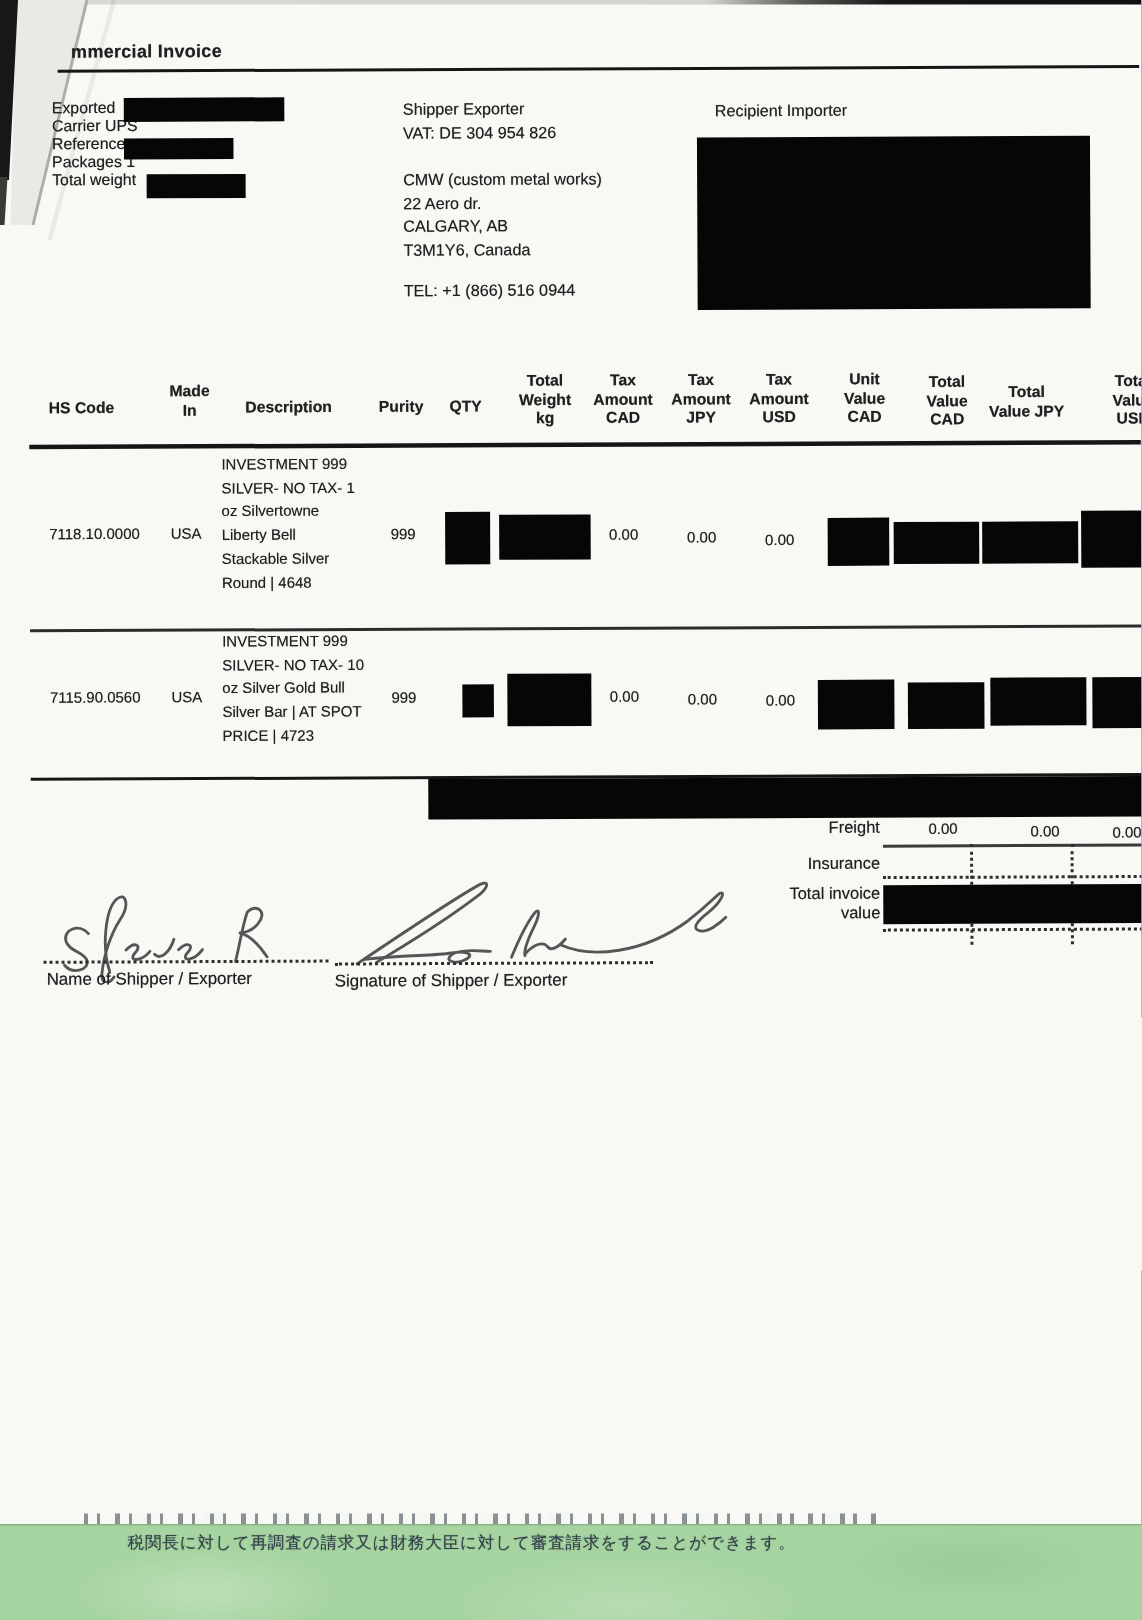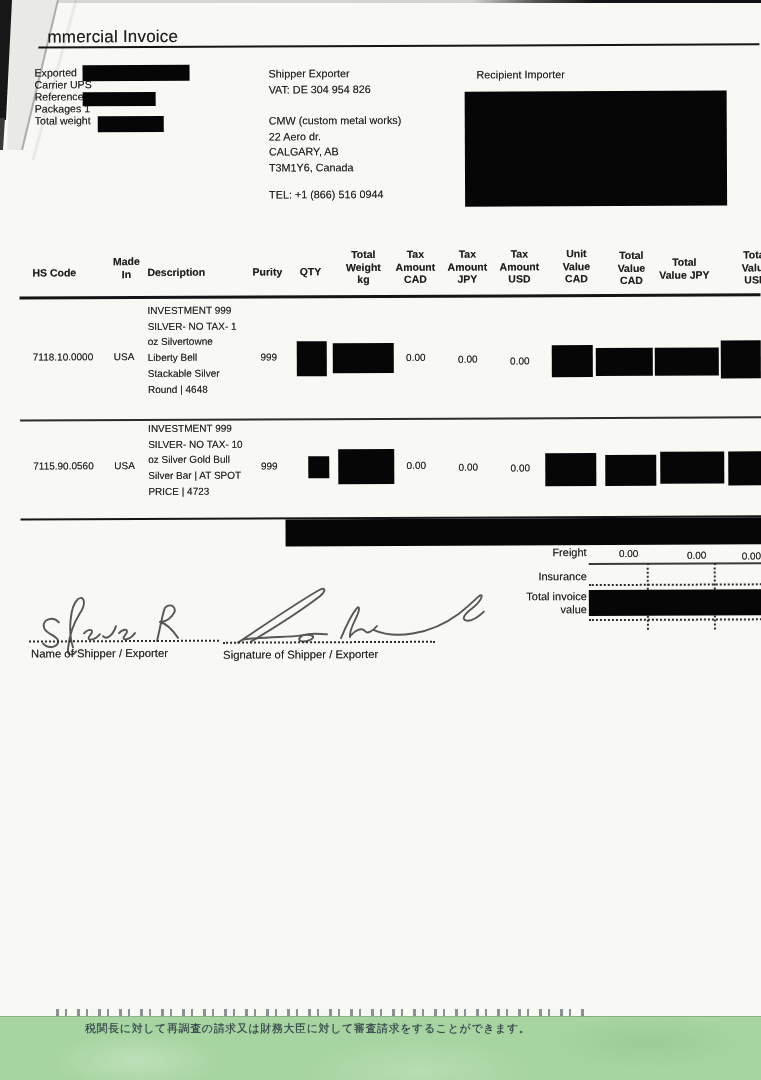--- a/index.html
+++ b/index.html
@@ -7,21 +7,21 @@
     position:relative;width:761px;height:1080px;overflow:hidden;
     background:#f8f8f5;
     font-family:"Liberation Sans","DejaVu Sans",sans-serif;
     color:#1f1f1f;
   }
   #page *{box-sizing:border-box;}
   .abs{position:absolute;}
   .ink{text-shadow:0 0 0.5px rgba(20,20,20,.55);}
   .b{font-weight:normal;}
   .pre{white-space:pre-line;}
-  .doc-title{font-size:17px;font-weight:normal;letter-spacing:.2px;}
+  .doc-title{font-size:12px;font-weight:bold;letter-spacing:.2px;}
   .meta-line{font-size:10.6px;line-height:12.1px;}
   .blk{font-size:10.8px;line-height:15.6px;}
   .redact{position:absolute;background:#060606;}
   .rule{position:absolute;background:#151515;}
   .hdr{position:absolute;font-weight:bold;font-size:10.5px;line-height:12.6px;text-align:center;white-space:pre-line;}
   .cell{position:absolute;font-size:10px;line-height:12.5px;}
   .desc{line-height:15.7px;}
   .dot-h{position:absolute;height:0;border-bottom:2px dotted #2e2e2e;}
   .dot-v{position:absolute;width:0;border-left:2px dotted #2e2e2e;}
   .rlabel{position:absolute;font-size:11px;line-height:13px;text-align:right;}
@@ -90,21 +90,21 @@
       <div style="height:11px;"></div>
       <div class="ink">TEL: +1 (866) 516 0944</div>
     </div>
 
     <div class="abs blk b ink" style="left:478px;top:68px;">Recipient Importer</div>
     <div class="redact" style="left:466px;top:92px;width:262px;height:115px;"></div>
 
     <div class="hdr ink" style="left:33px;top:265px;width:72px;text-align:left;">HS Code</div>
     <div class="hdr ink" style="left:108px;top:254px;width:38px;">Made
 In</div>
-    <div class="hdr ink" style="left:148px;top:265px;width:90px;text-align:left;">Description</div>
+    <div class="hdr ink" style="left:148px;top:265px;width:90px;text-align:center;">Description</div>
     <div class="hdr ink" style="left:248px;top:265px;width:40px;">Purity</div>
     <div class="hdr ink" style="left:294px;top:265px;width:34px;">QTY</div>
     <div class="hdr ink" style="left:338px;top:248px;width:52px;">Total
 Weight
 kg</div>
     <div class="hdr ink" style="left:392px;top:248px;width:48px;">Tax
 Amount
 CAD</div>
     <div class="hdr ink" style="left:444px;top:248px;width:48px;">Tax
 Amount

